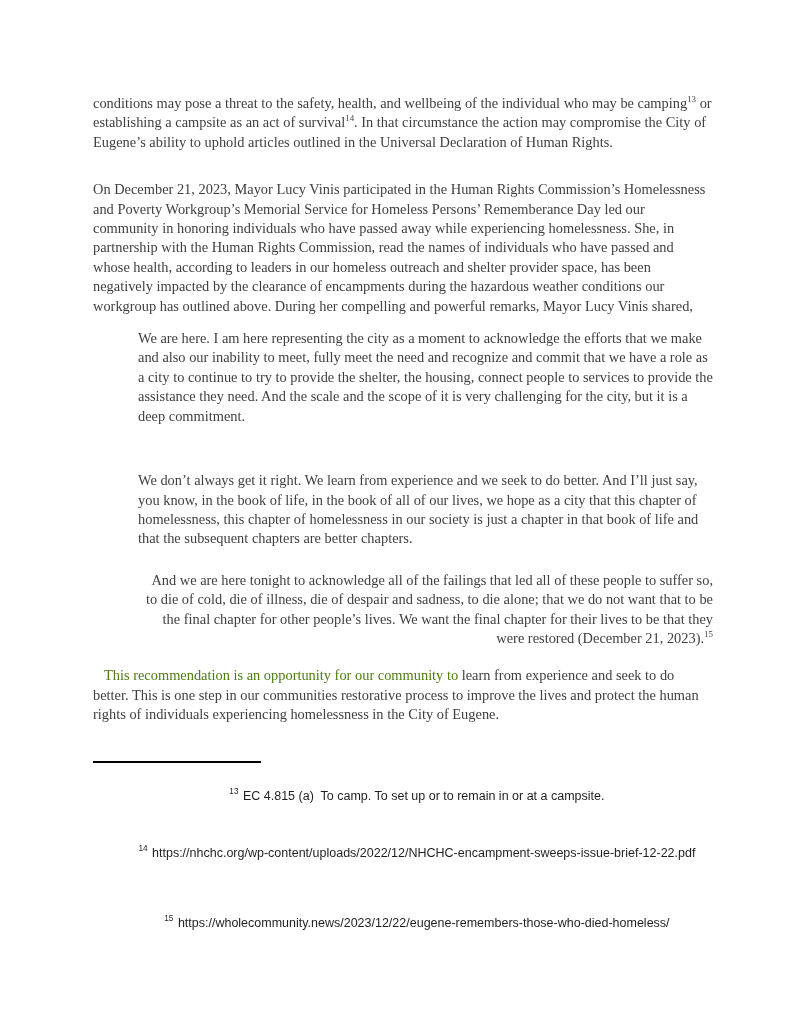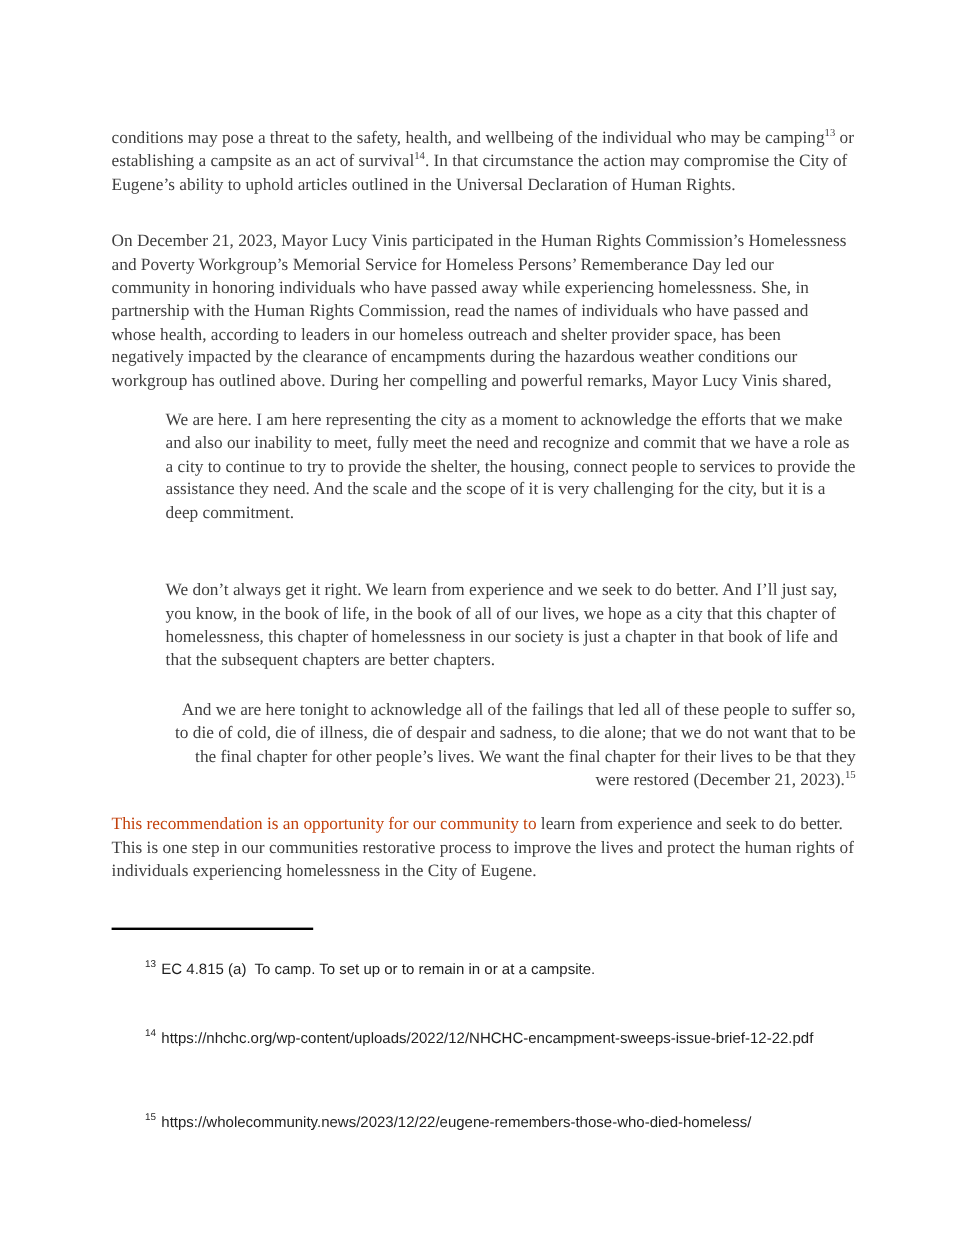--- a/index.html
+++ b/index.html
@@ -7,57 +7,57 @@
     position: relative;
     width: 800px;
     height: 1035px;
     background: #ffffff;
     overflow: hidden;
     font-family: "Liberation Serif", serif;
   }
   .content {
     position: absolute;
     left: 93px;
-    top: 12px;
+    top: 0;
     width: 620px;
   }
   .para {
     font-size: 14.4px;
     line-height: 19.4px;
     color: #3f3f3f;
     text-align: left;
   }
   .para sup {
     font-size: 0.62em;
     vertical-align: super;
     line-height: 0;
   }
   .p1  { margin-top: 94px; }
   .p2  { margin-top: 28px; }
   .quote { margin-left: 45px; }
   .q1  { margin-top: 13px; }
   .q2  { margin-top: 45px; }
   .q3  { margin-top: 22px; text-align: right; }
   .p3  { margin-top: 18px; }
-  .lead-dark { color: #c2410c; }
+  .lead-dark { color: #4d7c0f; margin-left: 11px; }
   .closing { margin-top: 27px; }
   .fn-rule {
     margin-top: 36px;
     width: 168px;
     height: 0;
     border-top: 2px solid #000000;
   }
   .footnotes {
     font-family: "Liberation Sans", sans-serif;
     font-size: 12.5px;
     line-height: 19px;
     color: #1f1f1f;
     margin-top: 5px;
   }
-  .footnote { white-space: pre-wrap; }
+  .footnote { white-space: pre-wrap; text-align: center; }
   .footnote sup {
     font-size: 0.66em;
     vertical-align: super;
     line-height: 0;
     margin-right: 1px;
   }
   .fn-15 { margin-top: 13px; }
 </style>
 </head>
 <body>

